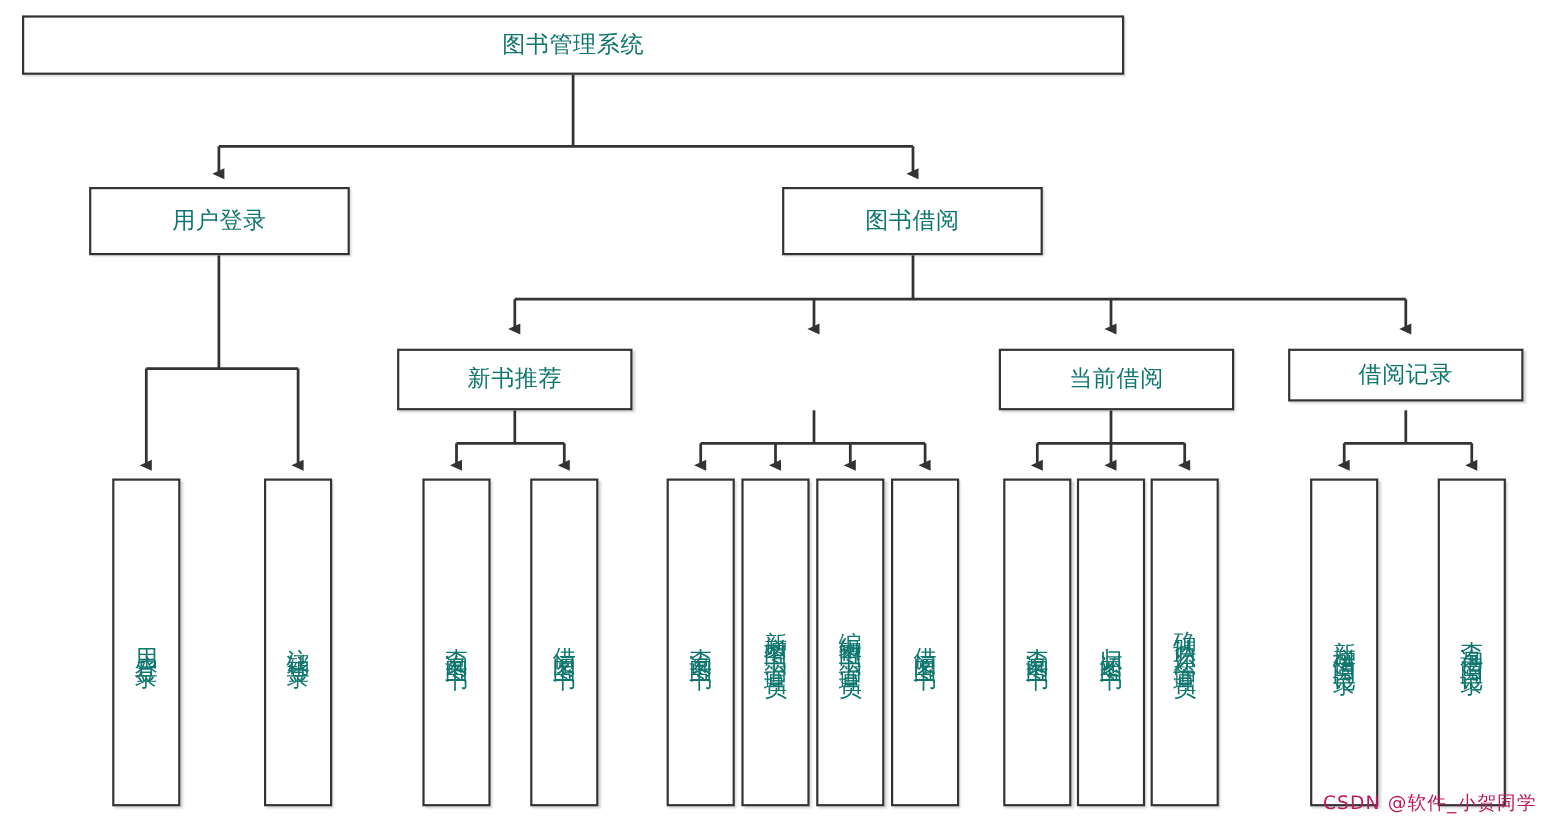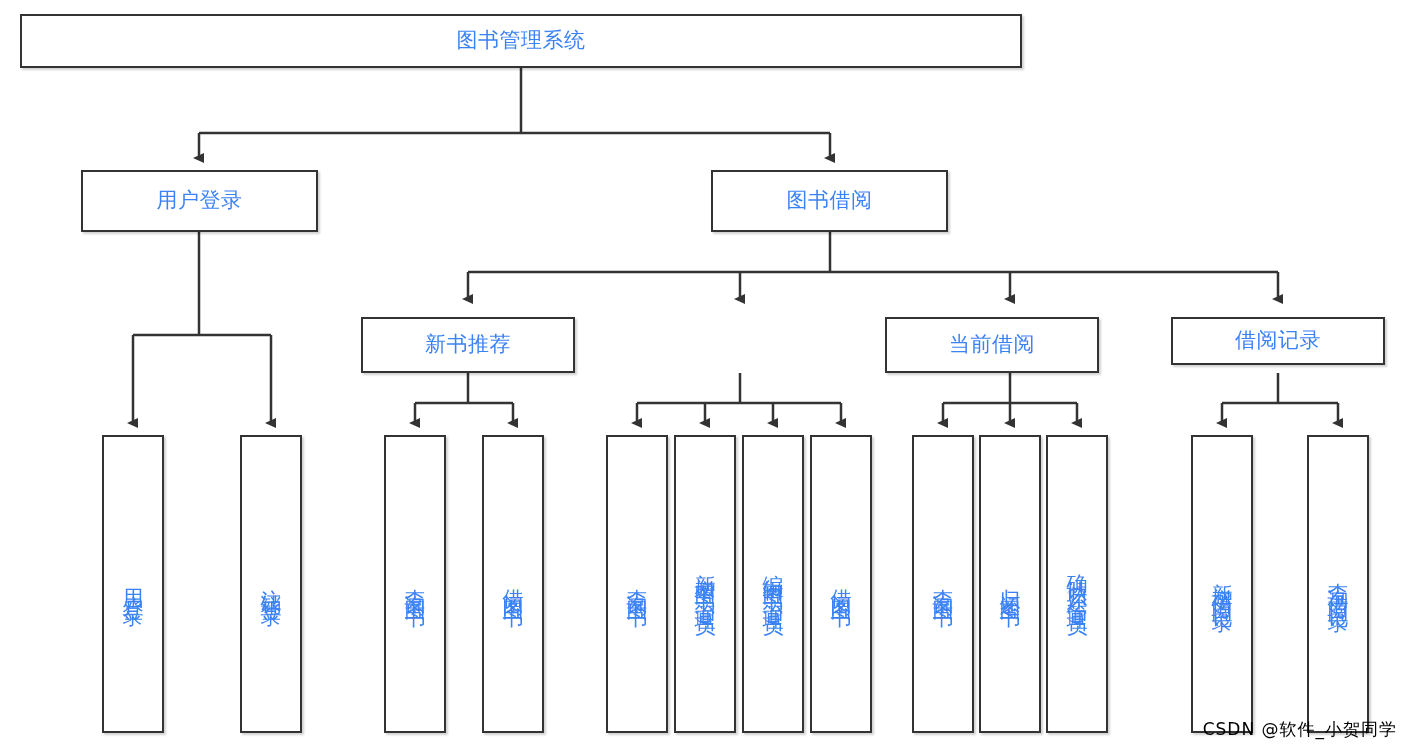--- a/index.html
+++ b/index.html
@@ -28,21 +28,21 @@
   }
   .node {
     position: absolute;
     box-sizing: border-box;
     background: #ffffff;
     border: 2.5px solid #333333;
     box-shadow: 2px 2px 2px rgba(0,0,0,0.18);
     display: flex;
     align-items: center;
     justify-content: center;
-    color: #3b82f6;
+    color: #0f766e;
   }
   .node.horiz {
     font-size: 21px;
     line-height: 1.1;
     letter-spacing: 0.5px;
   }
   .node.vert {
     writing-mode: vertical-rl;
     text-orientation: upright;
     font-size: 21px;
@@ -55,21 +55,21 @@
     text-orientation: upright;
     display: block;
     text-align: center;
     letter-spacing: 6px;
   }
   .watermark {
     position: absolute;
     right: 8px;
     bottom: 6px;
     font-size: 17px;
-    color: #000000;
+    color: #be185d;
     letter-spacing: 1px;
     white-space: nowrap;
   }
 </style>
 </head>
 <body>
 
 <div id="canvas">
 
   <svg class="wires" viewBox="0 0 1405 747">
@@ -129,21 +129,21 @@
   <div class="node horiz" style="left:81px; top:170px; width:237px; height:62px;">
     <span>用户登录</span>
   </div>
   <div class="node horiz" style="left:711px; top:170px; width:237px; height:62px;">
     <span>图书借阅</span>
   </div>
 
   <div class="node horiz" style="left:361px; top:317px; width:214px; height:56px;">
     <span>新书推荐</span>
   </div>
-  <div class="node horiz" style="left:885px; top:317px; width:214px; height:56px;">
+  <div class="node horiz" style="left:908px; top:317px; width:214px; height:56px;">
     <span>当前借阅</span>
   </div>
   <div class="node horiz" style="left:1171px; top:317px; width:214px; height:48px;">
     <span>借阅记录</span>
   </div>
 
   <div class="node vert" style="left:102px; top:435px; width:62px; height:298px;">
     <span class="vtext">用户登录</span>
   </div>
   <div class="node vert" style="left:240px; top:435px; width:62px; height:298px;">

